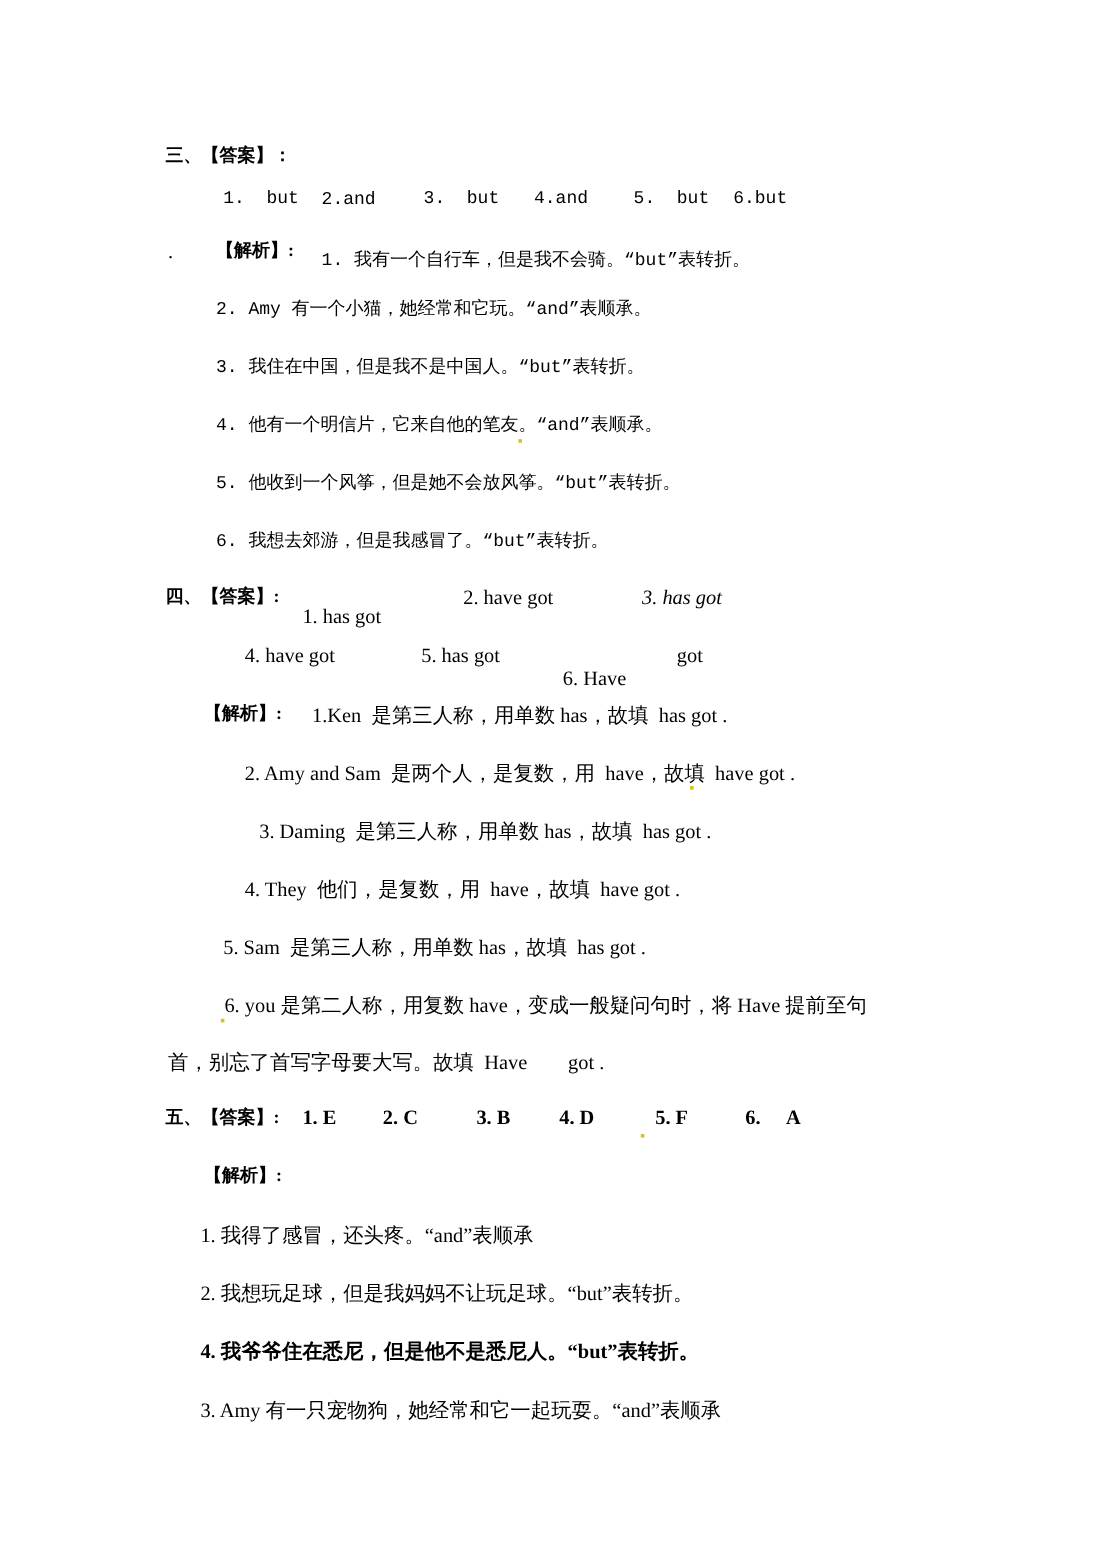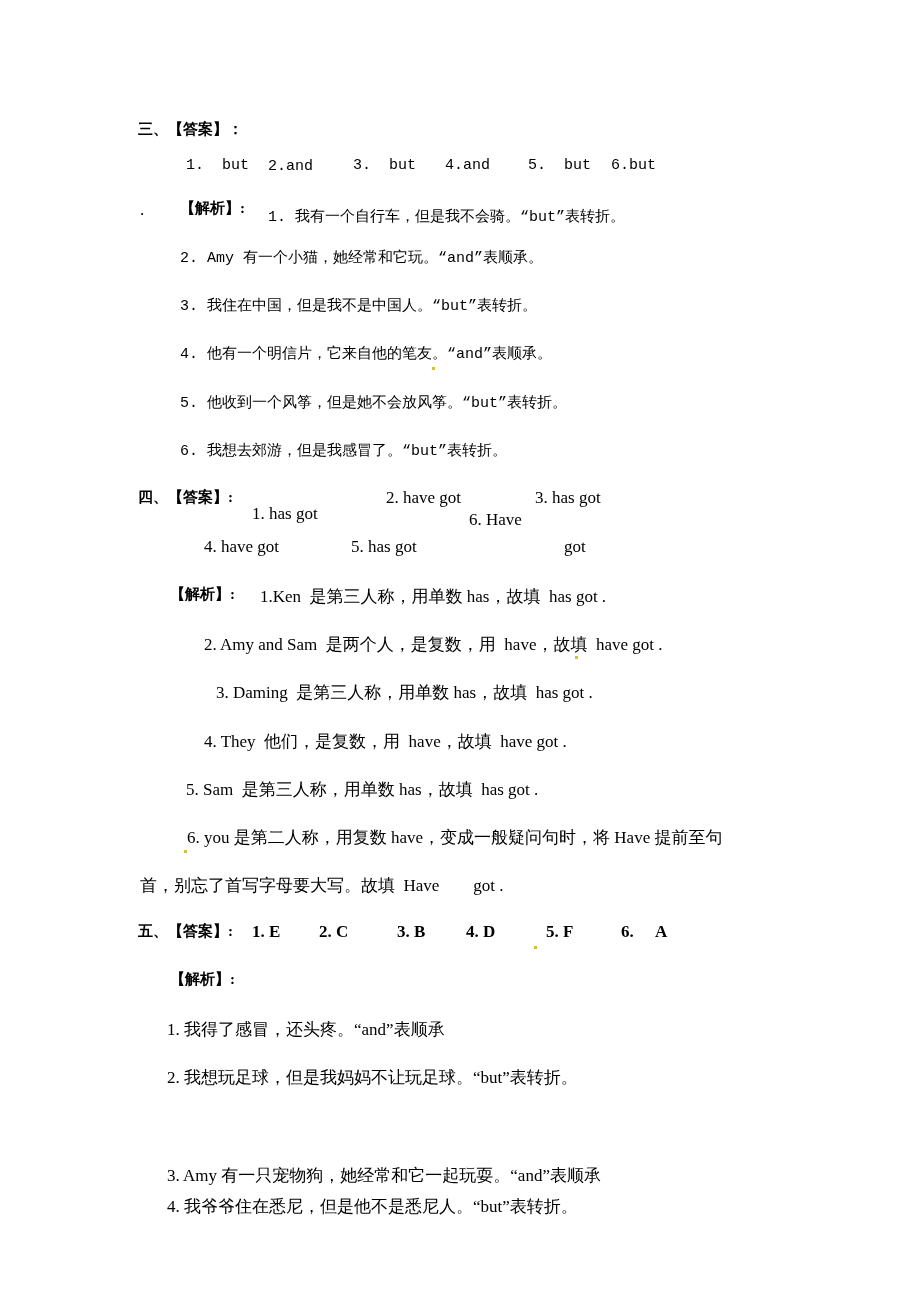--- a/index.html
+++ b/index.html
@@ -28,24 +28,24 @@
 <div class="line mono" style="left:268px; top:187px;margin-top:20px;">1. 我有一个自行车，但是我不会骑。“but”表转折。</div>
 <div class="line mono" style="left:180px; top:248px;">2. Amy 有一个小猫，她经常和它玩。“and”表顺承。</div>
 <div class="line mono" style="left:180px; top:296px;">3. 我住在中国，但是我不是中国人。“but”表转折。</div>
 <div class="line mono" style="left:180px; top:344px;">4. 他有一个明信片，它来自他的笔友。“and”表顺承。</div>
 <div class="line mono" style="left:180px; top:393px;">5. 他收到一个风筝，但是她不会放风筝。“but”表转折。</div>
 <div class="line mono" style="left:180px; top:441px;">6. 我想去郊游，但是我感冒了。“but”表转折。</div>
 
 <div class="line h" style="left:138px; top:488px;">四、【答案】:</div>
 <div class="line serif" style="left:252px; top:488px;margin-top:16px;">1. has got</div>
 <div class="line serif" style="left:386px; top:488px;">2. have got</div>
-<div class="line serif" style="left:535px; top:488px;">3. has got</div>
+<div class="line serif" style="left:535px; top:488px;font-style:italic;">3. has got</div>
 <div class="line serif" style="left:204px; top:537px;">4. have got</div>
 <div class="line serif" style="left:351px; top:537px;">5. has got</div>
-<div class="line serif" style="left:469px; top:510px;">6. Have</div>
+<div class="line serif" style="left:469px; top:556px;">6. Have</div>
 <div class="line serif" style="left:564px; top:537px;">got</div>
 
 <div class="line h" style="left:170px; top:585px;">【解析】:</div>
 <div class="line serif" style="left:260px; top:585px;">1.Ken  是第三人称，用单数 has，故填  has got .</div>
 <div class="line serif" style="left:204px; top:633px;">2. Amy and Sam  是两个人，是复数，用  have，故填  have got .</div>
 <div class="line serif" style="left:204px; top:681px;margin-left:12px;">3. Daming  是第三人称，用单数 has，故填  has got .</div>
 <div class="line serif" style="left:204px; top:730px;">4. They  他们，是复数，用  have，故填  have got .</div>
 <div class="line serif" style="left:186px; top:778px;">5. Sam  是第三人称，用单数 has，故填  has got .</div>
 <div class="line" style="left:184px; top:839px;"><span class="dot"></span></div>
 <div class="line serif" style="left:187px; top:826px;">6. you 是第二人称，用复数 have，变成一般疑问句时，将 Have 提前至句</div>
@@ -58,16 +58,16 @@
 <div class="line serif b" style="left:466px; top:922px;">4. D</div>
 <div class="line" style="left:534px; top:935px;"><span class="dot"></span></div>
 <div class="line serif b" style="left:546px; top:922px;">5. F</div>
 <div class="line serif b" style="left:621px; top:922px;">6.</div>
 <div class="line serif b" style="left:655px; top:922px;">A</div>
 
 <div class="line h" style="left:170px; top:970px;">【解析】:</div>
 <div class="line serif" style="left:167px; top:1018px;">1. 我得了感冒，还头疼。“and”表顺承</div>
 <div class="line serif" style="left:167px; top:1066px;">2. 我想玩足球，但是我妈妈不让玩足球。“but”表转折。</div>
 <div class="line serif" style="left:167px; top:1164px;">3. Amy 有一只宠物狗，她经常和它一起玩耍。“and”表顺承</div>
-<div class="line serif" style="left:167px; top:1195px;">4. 我爷爷住在悉尼，但是他不是悉尼人。“but”表转折。</div>
+<div class="line serif" style="left:167px; top:1115px;font-weight:bold;">4. 我爷爷住在悉尼，但是他不是悉尼人。“but”表转折。</div>
 
 <div class="line" style="left:432px; top:356px;"><span class="dot"></span></div>
 <div class="line" style="left:575px; top:645px;"><span class="dot"></span></div>
 
 </body></html>

